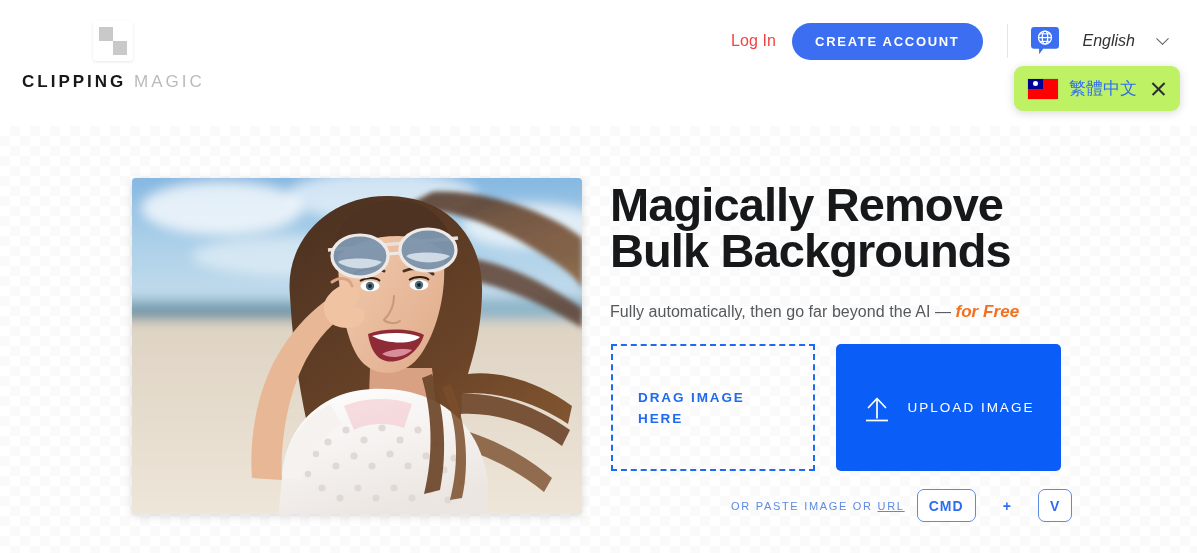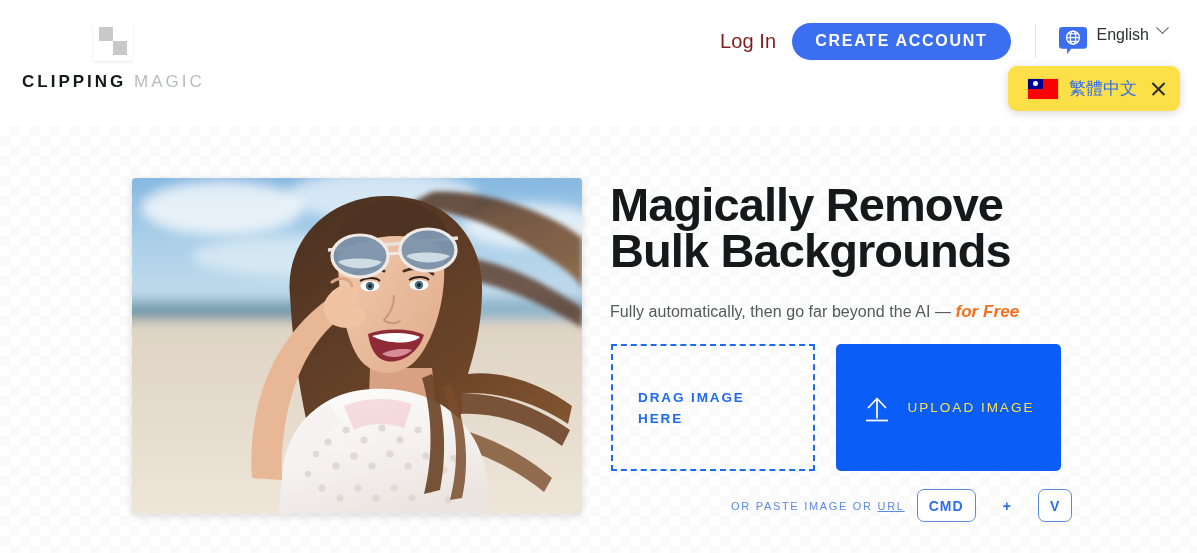--- a/index.html
+++ b/index.html
@@ -88,54 +88,56 @@
   .acct {
     position: absolute;
     right: 0;
     top: 0;
     height: 82px;
     display: flex;
     align-items: center;
   }
 
   .login-link {
-    font-size: 20px;
-    color: #7f1d1d;
+    font-size: 16px;
+    color: #ef4444;
     text-decoration: none;
     margin-right: 16px;
     letter-spacing: 0.1px;
   }
 
   .btn-create {
     background: #3b6ef0;
     color: #ffffff;
     border: none;
     border-radius: 20px;
     height: 37px;
     padding: 0 23px;
     font-family: "Liberation Sans", sans-serif;
-    font-size: 16px;
+    font-size: 13px;
     font-weight: 700;
     letter-spacing: 1.7px;
     cursor: pointer;
     white-space: nowrap;
   }
 
   .vdiv {
     width: 1px;
     height: 34px;
     background: #e2e4e7;
     margin: 0 22px 0 24px;
   }
 
   .lang {
     display: flex;
-    gap: 9px;
+    align-items: center;
+    gap: 23px;
     margin-right: 30px;
     cursor: pointer;
+    font-style: italic;
   }
   .globe-bubble {
     width: 30px;
     height: 30px;
     position: relative;
   }
   .lang-label {
     font-size: 16px;
     color: #2f3133;
   }
@@ -146,26 +148,26 @@
     border-bottom: 1.6px solid #5d6166;
     transform: rotate(45deg) translate(-2px,-2px);
   }
 
   
   .lang-popup {
     position: absolute;
     right: 17px;
     top: 66px;
     height: 45px;
-    background: #fde047;
+    background: #bef264;
     border-radius: 9px;
     box-shadow: 0 2px 10px rgba(0,0,0,0.16);
     display: flex;
     align-items: center;
-    padding: 0 13px 0 20px;
+    padding: 0 13px 0 14px;
     gap: 11px;
     z-index: 40;
   }
   .tw-flag {
     width: 30px;
     height: 20px;
     background: #fe0000;
     position: relative;
     flex: none;
     box-shadow: 0 0 0 0.5px rgba(0,0,0,0.12);
@@ -310,21 +312,21 @@
     align-items: center;
     justify-content: center;
     gap: 17px;
     cursor: pointer;
     font-family: "Liberation Sans", sans-serif;
   }
   .uploadbtn .ico { width: 28px; height: 30px; flex: none; }
   .uploadbtn .lbl {
     font-size: 13.5px;
     letter-spacing: 2.0px;
-    color: #fde047;
+    color: #ffffff;
     white-space: nowrap;
   }
 
   
   .paste-row {
     position: absolute;
     left: 731px;
     top: 489px;
     display: flex;
     align-items: center;

